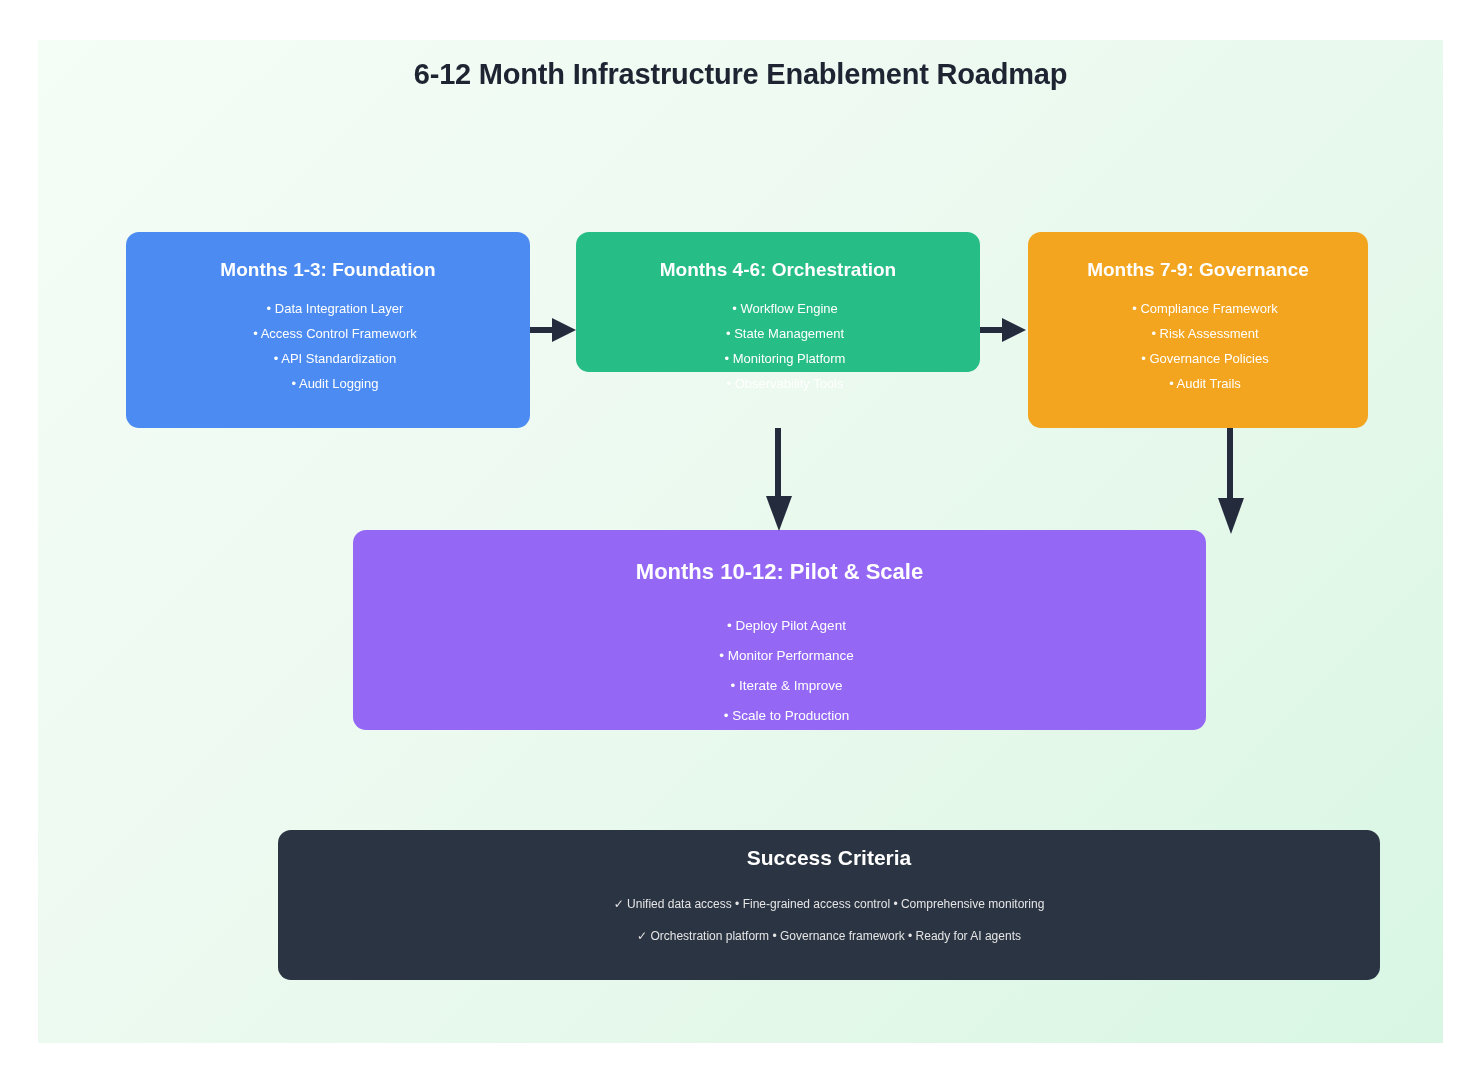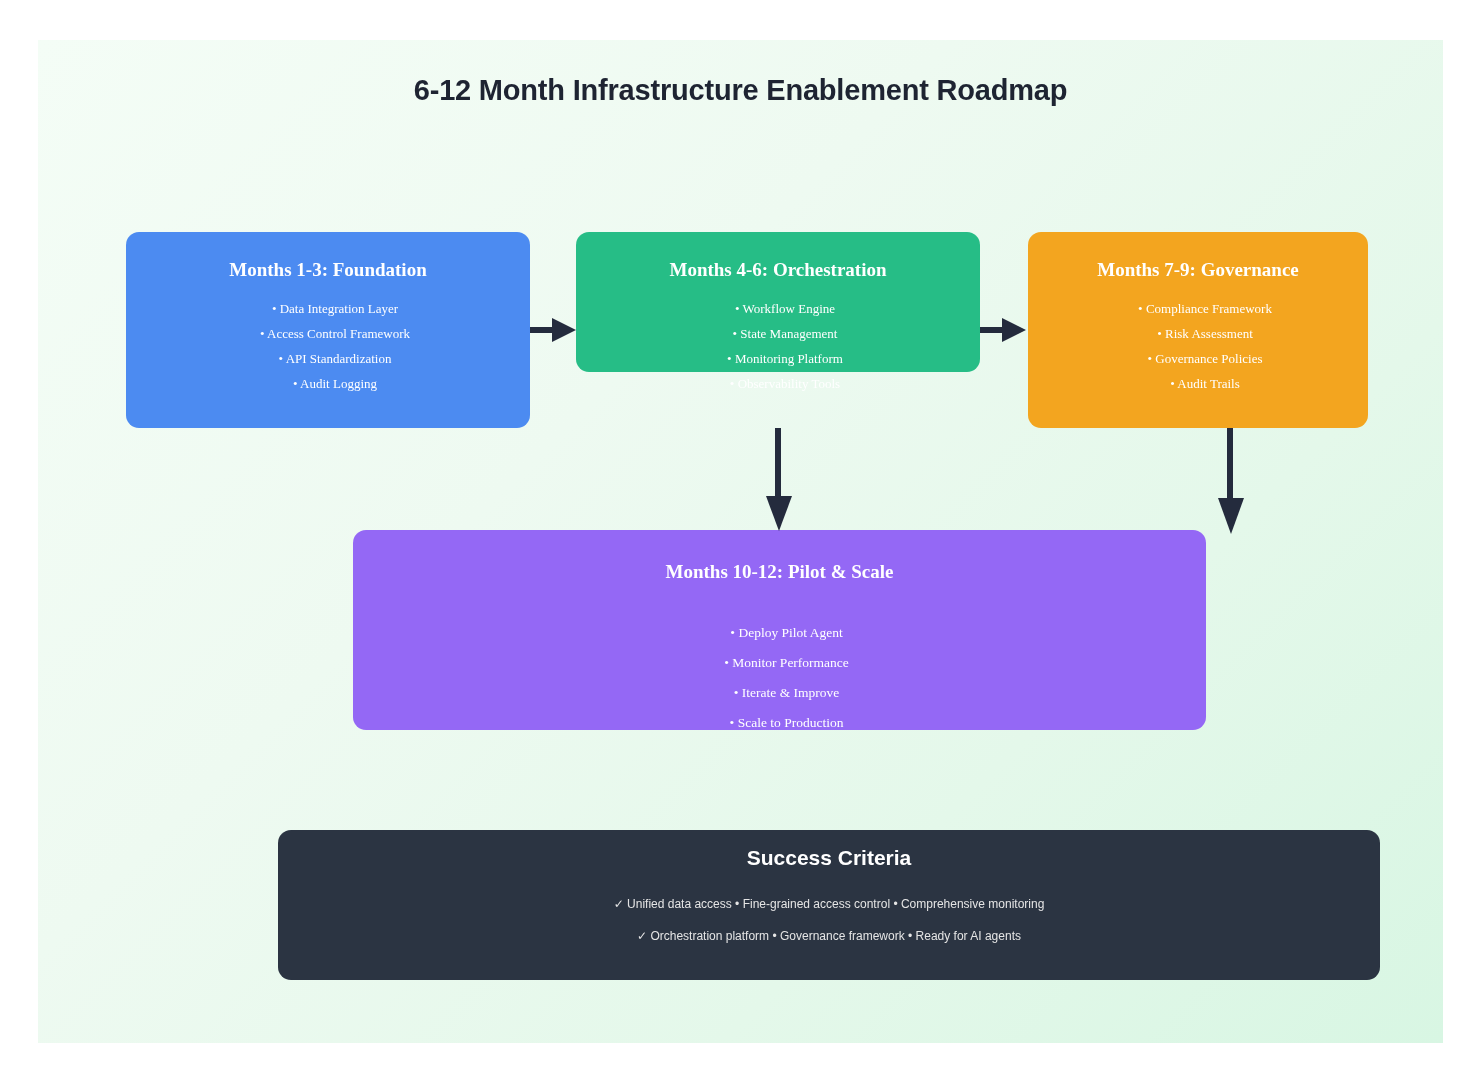--- a/index.html
+++ b/index.html
@@ -30,32 +30,30 @@
   #page-title {
     position: absolute;
     left: 0;
     top: 18px;
     width: 1405px;
     text-align: center;
     font-size: 29px;
     font-weight: bold;
     color: #1e2432;
     letter-spacing: -0.2px;
-    margin-top: 16px;
   }
 
   
   .phase-card {
     position: absolute;
     border-radius: 13px;
     box-sizing: border-box;
     color: #ffffff;
     text-align: center;
     padding-top: 26px;
-    font-family: Liberation Serif, serif;
   }
   .phase-title {
     font-size: 19px;
     font-weight: bold;
     color: #ffffff;
     line-height: 24px;
     margin-bottom: 14px;
   }
   .phase-list {
     font-size: 13px;
@@ -68,21 +66,21 @@
   
   #card-foundation    { left: 88px;  top: 192px; width: 404px; height: 196px; background: #4c8bf1; }
   #card-orchestration { left: 538px; top: 192px; width: 404px; height: 140px; background: #26bd86; }
   #card-governance    { left: 990px; top: 192px; width: 340px; height: 196px; background: #f3a51f; }
 
   #card-pilot {
     left: 315px; top: 490px; width: 853px; height: 200px;
     background: #9468f5;
     padding-top: 30px;
   }
-  #card-pilot .phase-title { font-size: 19px; margin-bottom: 34px; }
+  #card-pilot .phase-title { font-size: 22px; margin-bottom: 27px; }
   #card-pilot .phase-list  { line-height: 30px; font-size: 13.5px; }
 
   
   #success-panel {
     position: absolute;
     left: 240px;
     top: 790px;
     width: 1102px;
     height: 150px;
     background: #2b3442;

